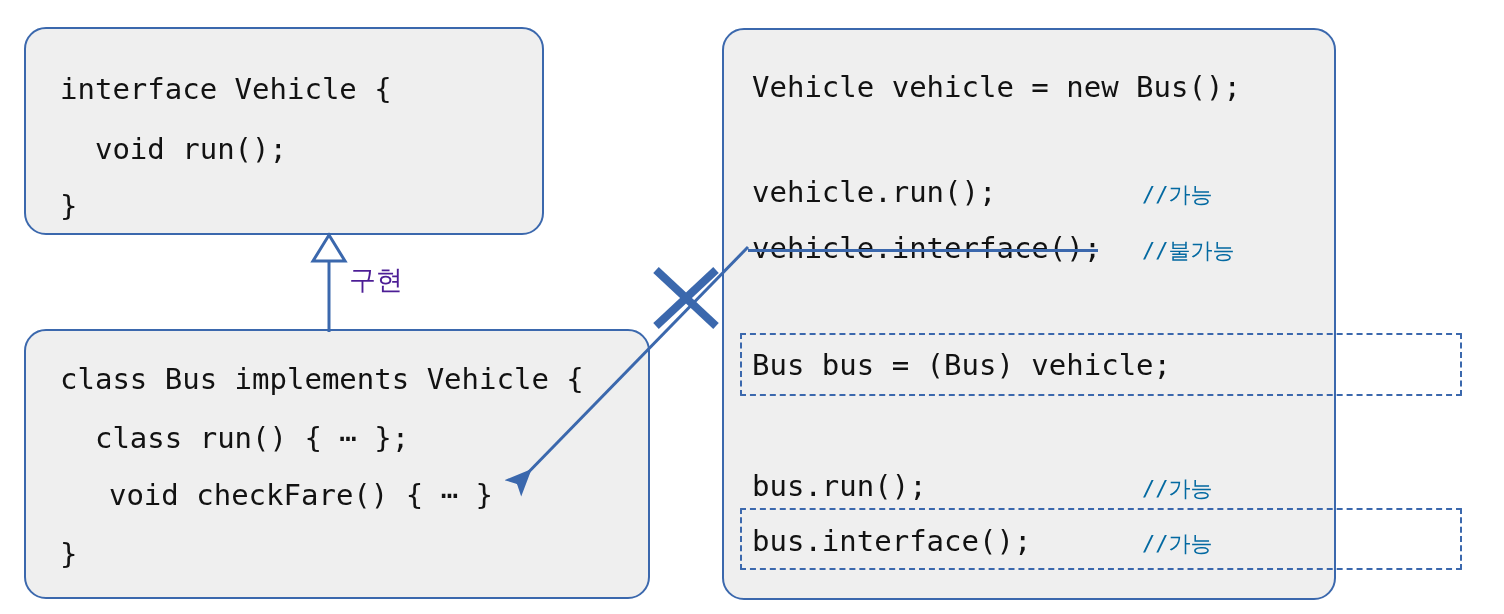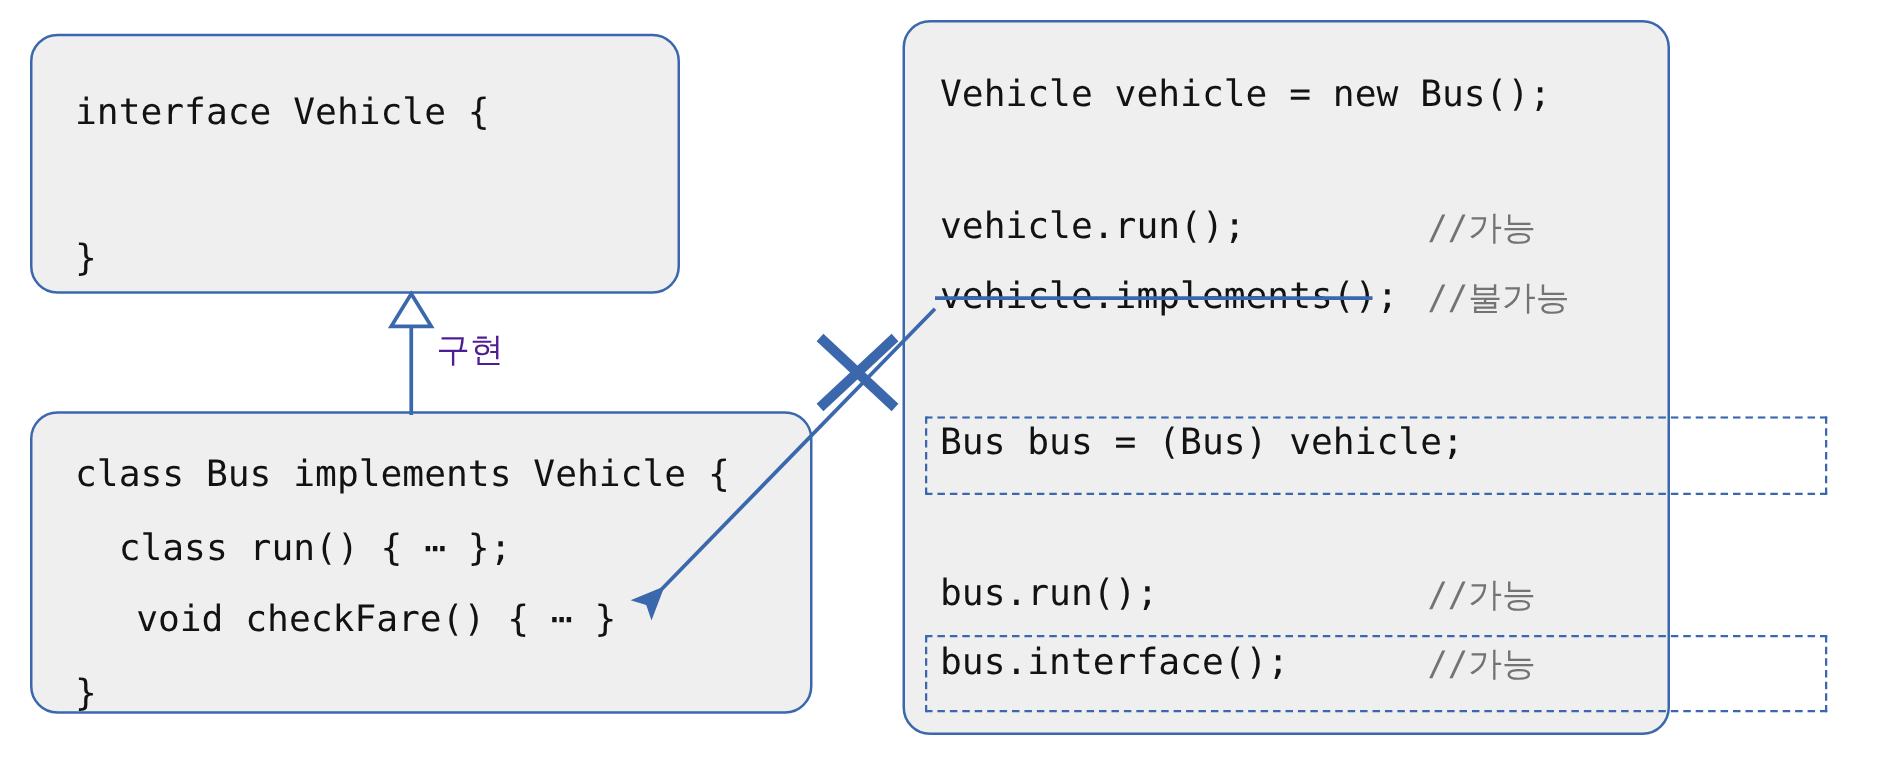--- a/index.html
+++ b/index.html
@@ -18,39 +18,39 @@
 
   
   .panel {
     position: absolute;
     background: #efefef;
     border: 2px solid #3b68ad;
     border-radius: 22px;
     box-sizing: border-box;
   }
   #panel-interface { left: 24px;  top: 27px;  width: 520px; height: 208px; }
-  #panel-class     { left: 24px;  top: 329px; width: 626px; height: 242px; }
-  #panel-usage     { left: 722px; top: 16px;  width: 614px; height: 572px; }
+  #panel-class     { left: 24px;  top: 329px; width: 626px; height: 270px; }
+  #panel-usage     { left: 722px; top: 28px;  width: 614px; height: 572px; }
 
   
   .code-line {
     position: absolute;
     white-space: pre;
     color: #121212;
     font-family: "DejaVu Sans Mono", monospace;
     font-size: 29px;
     line-height: 29px;
     letter-spacing: 0px;
   }
   .comment {
     position: absolute;
     white-space: pre;
-    color: #737373;
+    color: #0369a1;
     font-family: "DejaVu Sans Mono", monospace;
-    font-size: 27px;
+    font-size: 22px;
     line-height: 27px;
   }
 
   
   .struck { position: absolute; }
   .struck .strike-bar {
     position: absolute;
     left: -4px;
     top: 15px;
     width: 350px;
@@ -85,20 +85,21 @@
   #cast-arrow { position: absolute; left: 490px; top: 230px; width: 280px; height: 280px; }
   #x-mark     { position: absolute; left: 650px; top: 262px; width: 74px; height: 74px; }
 </style>
 </head>
 <body>
 
 <div id="canvas">
 
   <div class="panel" id="panel-interface">
     <div class="code-line" style="left:34px; top:46px;">interface Vehicle {</div>
+    <div class="code-line" style="left:34px; top:106px;">  void run();</div>
     <div class="code-line" style="left:34px; top:163px;">}</div>
   </div>
 
   <div class="panel" id="panel-class">
     <div class="code-line" style="left:34px; top:34px;">class Bus implements Vehicle {</div>
     <div class="code-line" style="left:34px; top:93px;">  class run() { ⋯ };</div>
     <div class="code-line" style="left:48px; top:150px;">  void checkFare() { ⋯ }</div>
     <div class="code-line" style="left:34px; top:209px;">}</div>
   </div>
 
@@ -109,21 +110,21 @@
   <div id="uml-label">구현</div>
 
   <div class="panel" id="panel-usage">
 
     <div class="code-line" style="left:28px; top:43px;">Vehicle vehicle = new Bus();</div>
 
     <div class="code-line" style="left:28px; top:148px;">vehicle.run();</div>
     <div class="comment" style="left:418px; top:151px;">//가능</div>
 
     <div class="struck" style="left:28px; top:204px;">
-      <div class="code-line" style="left:0; top:0;">vehicle.implements();</div>
+      <div class="code-line" style="left:0; top:0;">vehicle.interface();</div>
       <div class="strike-bar"></div>
     </div>
     <div class="comment" style="left:418px; top:207px;">//불가능</div>
 
     <div class="code-line" style="left:28px; top:321px;">Bus bus = (Bus) vehicle;</div>
 
     <div class="code-line" style="left:28px; top:442px;text-align:right;">bus.run();</div>
     <div class="comment" style="left:418px; top:445px;">//가능</div>
 
     <div class="code-line" style="left:28px; top:497px;">bus.interface();</div>

